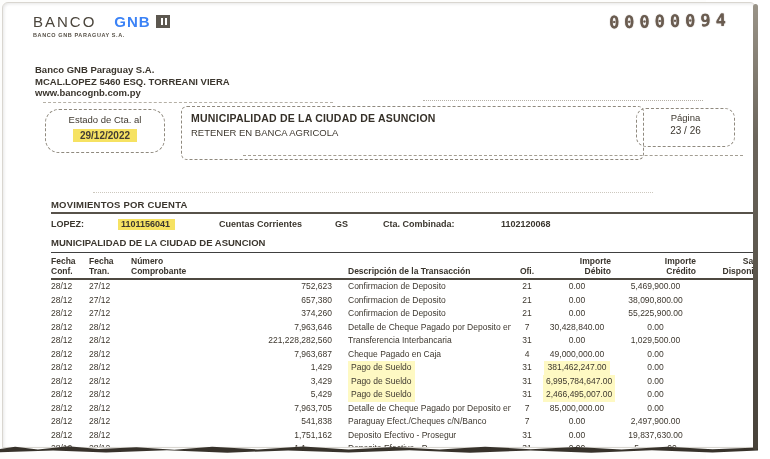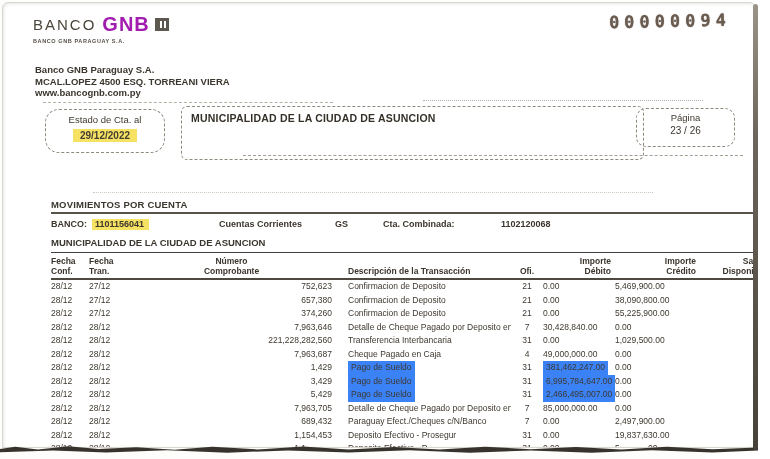--- a/index.html
+++ b/index.html
@@ -29,21 +29,21 @@
   .tear {
     position:absolute; left:0px; top:444px; width:758px; height:9px;
     background:#37322b; filter:blur(0.3px);
     clip-path: polygon(0% 55%, 2% 30%, 5% 60%, 9% 25%, 13% 55%, 18% 35%, 23% 65%, 28% 30%, 34% 60%, 40% 28%, 46% 62%, 52% 32%, 58% 60%, 64% 30%, 70% 58%, 76% 34%, 82% 62%, 88% 30%, 94% 58%, 100% 38%, 100% 72%, 94% 95%, 86% 70%, 78% 98%, 70% 72%, 62% 96%, 54% 70%, 46% 95%, 38% 72%, 30% 96%, 22% 70%, 14% 95%, 7% 72%, 0% 92%);
   }
 
   
   .logo { position:absolute; left:30px; top:10px; }
   .logo-line { display:flex; align-items:center; }
   .logo-banco { font-size:15px; font-weight:400; letter-spacing:2px; color:#4b453c; }
-  .logo-gnb { font-size:20px; font-weight:800; letter-spacing:1px; color:#a21caf; margin-left:6px; }
+  .logo-gnb { font-size:15px; font-weight:800; letter-spacing:1px; color:#3b82f6; margin-left:18px; }
   .logo-mark { width:8px; height:7px; border:3px solid #4b453c; margin-left:5px; position:relative; background:
       linear-gradient(90deg, #4b453c 2px, transparent 2px) 0 0/4px 4px; opacity:.9; }
   .logo-sub { font-size:5.5px; font-weight:700; letter-spacing:.6px; color:#554f45; margin-top:2px; }
 
   
   .stamp {
     position:absolute; left:606px; top:8px;
     font-family:"DejaVu Sans Mono", monospace;
     font-size:17px; font-weight:700; letter-spacing:5px;
     color:#564639; opacity:.88; transform:rotate(-1.2deg);
@@ -71,95 +71,96 @@
   .a3 { left:240px; top:152px; width:500px; border-top-color:#a39e93; }
   .a4 { left:90px; top:189px; width:560px; border-top-style:dotted; border-top-color:#cdc8be; }
 
   
   .mov { position:absolute; left:28px; top:196px; width:717px;margin-left:20px; }
   .mov-title { font-size:9.5px; font-weight:700; letter-spacing:.2px; color:#3b362e; height:12px; }
   .rule-thick { height:2px; background:#57524a; margin-top:1px; }
   .cuenta-line { position:relative; height:14px; margin-top:5px; font-size:9px; font-weight:700; color:#3b362e; }
   .cuenta-line span { position:absolute; white-space:nowrap; }
   .p-cuenta-label { left:0; }
-  .p-cuenta-num { left:41px; background:#f6e262; padding:0 5px 1px 3px; }
+  .p-cuenta-num { left:67px; background:#f6e262; padding:0 5px 1px 3px; }
   .p-acct-type { left:168px; }
   .p-currency { left:284px; }
   .p-comb-label { left:332px; }
   .p-comb-num { left:450px; }
   .holder { font-size:9.5px; font-weight:700; color:#3b362e; margin-top:4px; height:12px; }
 
   
   table { border-collapse:collapse; table-layout:fixed; width:717px; margin-top:3px; border-top:1px solid #404040; }
   thead th { vertical-align:bottom; font-size:8.5px; font-weight:700; color:#3a352d;
              padding:3px 0 2px 0; border-bottom:2px solid #4d4840; }
   thead th .h1, thead th .h2 { display:block; line-height:10px; }
   .t-fc, .t-ft { text-align:left; }
-  .t-comp { text-align:center; padding-right:14px; }
+  .t-comp { text-align:left; padding-right:14px; }
   .t-desc { text-align:left; padding-left:2px; }
   .t-ofi { text-align:center; }
   .t-deb, .t-cred { text-align:right; padding-right:4px; }
   .t-saldo { text-align:right; padding-right:2px; }
   tbody td { font-size:8.5px; height:13.5px; line-height:13.5px; padding:0; white-space:nowrap; overflow:hidden; color:#3e382f; }
   .c-fc, .c-ft { text-align:left; }
   .c-comp { text-align:right; padding-right:14px; }
   .c-desc { text-align:left; padding-left:2px; }
   .c-ofi { text-align:center; }
-  .c-deb, .c-cred { text-align:left; padding-right:4px; }
+  .c-deb, .c-cred { text-align:center; padding-right:4px; }
   .c-saldo { text-align:right; }
-  td .hl { background:#3b82f6; display:inline-block; padding:0 3px; }
+  td .hl { background:#fef9c3; display:inline-block; padding:0 3px; }
 </style>
 </head>
 <body>
 
 <div class="page">
   <div class="sheet">
 
     <div class="logo">
       <div class="logo-line">
         <span class="logo-banco">BANCO</span>
         <span class="logo-gnb">GNB</span>
         <span class="logo-mark"></span>
       </div>
       <div class="logo-sub">BANCO GNB PARAGUAY S.A.</div>
     </div>
 
     <div class="stamp">00000094</div>
 
     <div class="bank-info">
       <div>Banco GNB Paraguay S.A.</div>
-      <div>MCAL.LOPEZ 4500 ESQ. TORREANI VIERA</div>
+      <div>MCAL.LOPEZ 5460 ESQ. TORREANI VIERA</div>
       <div>www.bancognb.com.py</div>
     </div>
 
     <div class="artifact a1"></div>
     <div class="artifact a2"></div>
     <div class="artifact a3"></div>
     <div class="artifact a4"></div>
 
     <div class="box box-estado">
       <div class="box-label">Estado de Cta. al</div>
       <div class="date-hl">29/12/2022</div>
     </div>
 
     <div class="box box-client">
       <div class="client-name">MUNICIPALIDAD DE LA CIUDAD DE ASUNCION</div>
+      <div class="client-note">RETENER EN BANCA AGRICOLA</div>
     </div>
 
     <div class="box box-page">
       <div class="box-label">Página</div>
       <div class="page-num">23 / 26</div>
     </div>
 
     <div class="mov">
       <div class="mov-title">MOVIMIENTOS POR CUENTA</div>
       <div class="rule-thick"></div>
 
       <div class="cuenta-line">
-        <span class="p-cuenta-label">BANCO:</span>
+        <span class="p-cuenta-label">LOPEZ:</span>
         <span class="p-cuenta-num">1101156041</span>
         <span class="p-acct-type">Cuentas Corrientes</span>
         <span class="p-currency">GS</span>
         <span class="p-comb-label">Cta. Combinada:</span>
         <span class="p-comb-num">1102120068</span>
       </div>
 
       <div class="holder">MUNICIPALIDAD DE LA CIUDAD DE ASUNCION</div>
 
       <table>
@@ -316,32 +317,32 @@
     <td class="c-desc"><span>Detalle de Cheque Pagado por Deposito en Cu</span></td>
     <td class="c-ofi"><span>7</span></td>
     <td class="c-deb"><span>85,000,000.00</span></td>
     <td class="c-cred"><span>0.00</span></td>
     <td class="c-saldo"><span></span></td>
   </tr>
 
   <tr>
     <td class="c-fc"><span>28/12</span></td>
     <td class="c-ft"><span>28/12</span></td>
-    <td class="c-comp"><span>689,432</span></td>
+    <td class="c-comp"><span>541,838</span></td>
     <td class="c-desc"><span>Paraguay Efect./Cheques c/N/Banco</span></td>
     <td class="c-ofi"><span>7</span></td>
     <td class="c-deb"><span>0.00</span></td>
     <td class="c-cred"><span>2,497,900.00</span></td>
     <td class="c-saldo"><span></span></td>
   </tr>
 
   <tr>
     <td class="c-fc"><span>28/12</span></td>
     <td class="c-ft"><span>28/12</span></td>
-    <td class="c-comp"><span>1,154,453</span></td>
+    <td class="c-comp"><span>1,751,162</span></td>
     <td class="c-desc"><span>Deposito Efectivo - Prosegur</span></td>
     <td class="c-ofi"><span>31</span></td>
     <td class="c-deb"><span>0.00</span></td>
     <td class="c-cred"><span>19,837,630.00</span></td>
     <td class="c-saldo"><span></span></td>
   </tr>
 
   <tr class="partial">
     <td class="c-fc"><span>28/12</span></td>
     <td class="c-ft"><span>28/12</span></td>

